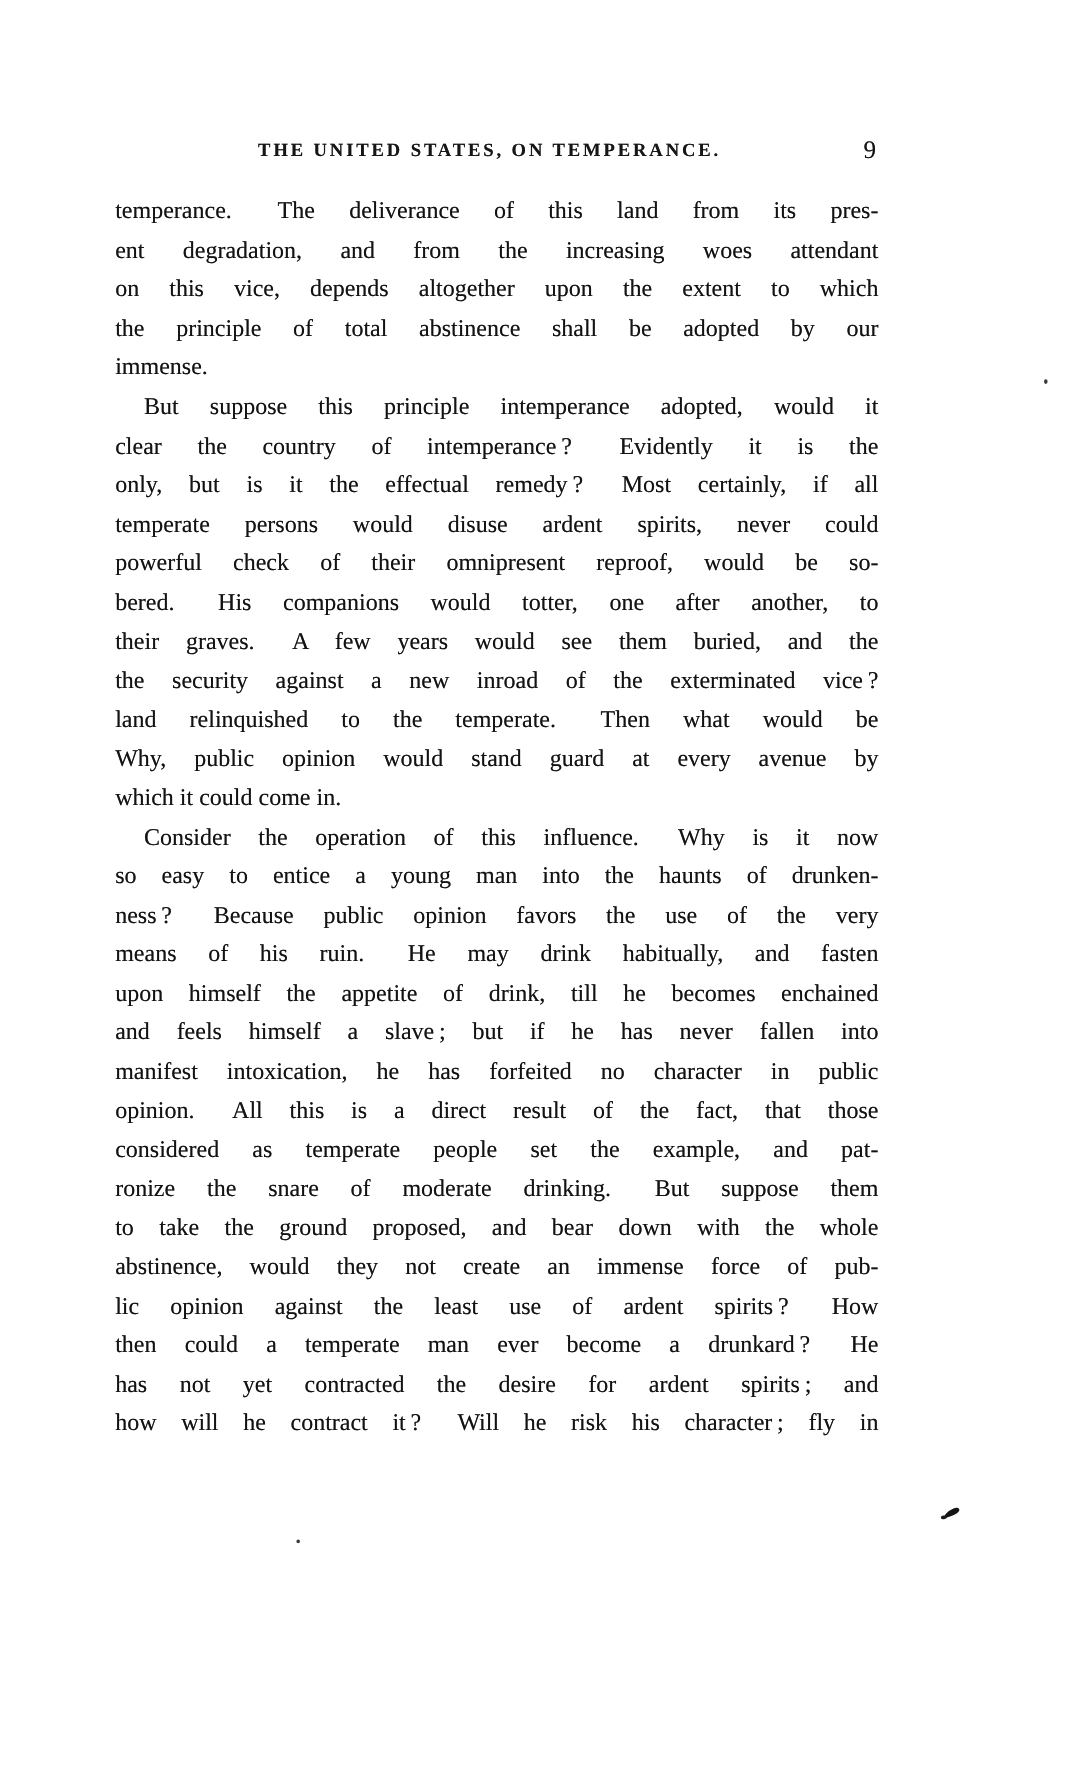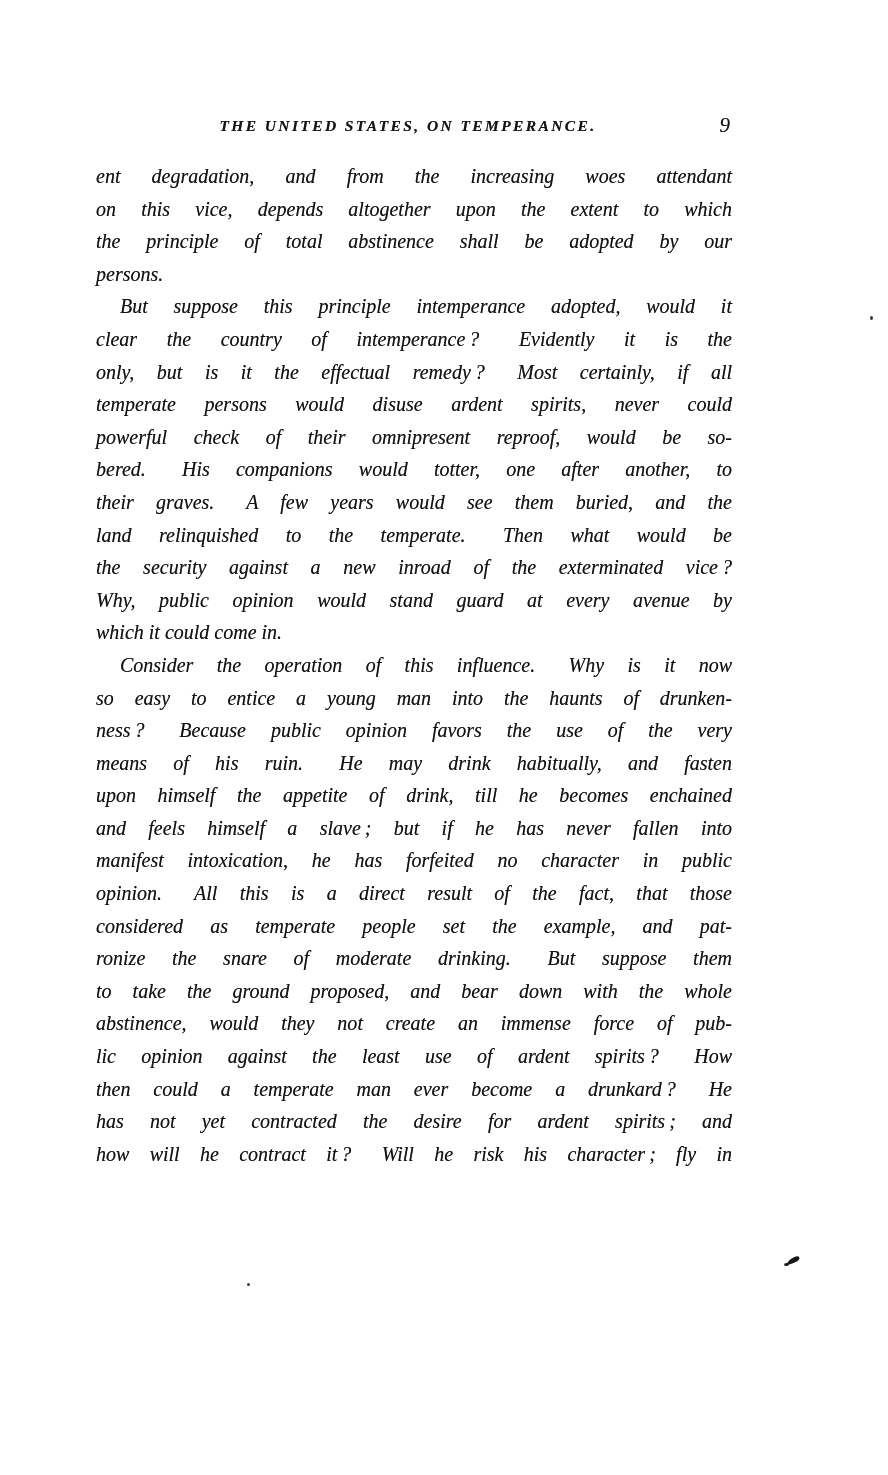--- a/index.html
+++ b/index.html
@@ -8,21 +8,20 @@
     overflow: hidden;
     background: #ffffff;
   }
   .sheet {
     position: absolute;
     left: 0; top: 0;
     width: 888px; height: 1079px;
     background: #ffffff;
     font-family: "Liberation Serif", serif;
     color: #121212;
-    font-style: italic;
   }
   
   .running-header {
     position: absolute;
     left: 96px; top: 117px;
     width: 636px;
     height: 24px;
   }
   .running-title {
     display: block;
@@ -89,33 +88,34 @@
 <body>
 
 <div class="sheet">
 
   <div class="running-header">
     <span class="running-title">THE UNITED STATES, ON TEMPERANCE.</span>
     <span class="page-number">9</span>
   </div>
 
   <div class="text-block">
+      <div class="line">temperance.  The deliverance of this land from its pres-</div>
       <div class="line">ent degradation, and from the increasing woes attendant</div>
       <div class="line">on this vice, depends altogether upon the extent to which</div>
       <div class="line">the principle of total abstinence shall be adopted by our</div>
-      <div class="line para-end">persons.</div>
+      <div class="line para-end">immense.</div>
       <div class="line indent">But suppose this principle intemperance adopted, would it</div>
       <div class="line">clear the country of intemperance ?  Evidently it is the</div>
       <div class="line">only, but is it the effectual remedy ?  Most certainly, if all</div>
       <div class="line">temperate persons would disuse ardent spirits, never could</div>
       <div class="line">powerful check of their omnipresent reproof, would be so-</div>
       <div class="line">bered.  His companions would totter, one after another, to</div>
       <div class="line">their graves.  A few years would see them buried, and the</div>
+      <div class="line">the security against a new inroad of the exterminated vice ?</div>
       <div class="line">land relinquished to the temperate.  Then what would be</div>
-      <div class="line">the security against a new inroad of the exterminated vice ?</div>
       <div class="line">Why, public opinion would stand guard at every avenue by</div>
       <div class="line para-end">which it could come in.</div>
       <div class="line indent">Consider the operation of this influence.  Why is it now</div>
       <div class="line">so easy to entice a young man into the haunts of drunken-</div>
       <div class="line">ness ?  Because public opinion favors the use of the very</div>
       <div class="line">means of his ruin.  He may drink habitually, and fasten</div>
       <div class="line">upon himself the appetite of drink, till he becomes enchained</div>
       <div class="line">and feels himself a slave ; but if he has never fallen into</div>
       <div class="line">manifest intoxication, he has forfeited no character in public</div>
       <div class="line">opinion.  All this is a direct result of the fact, that those</div>

